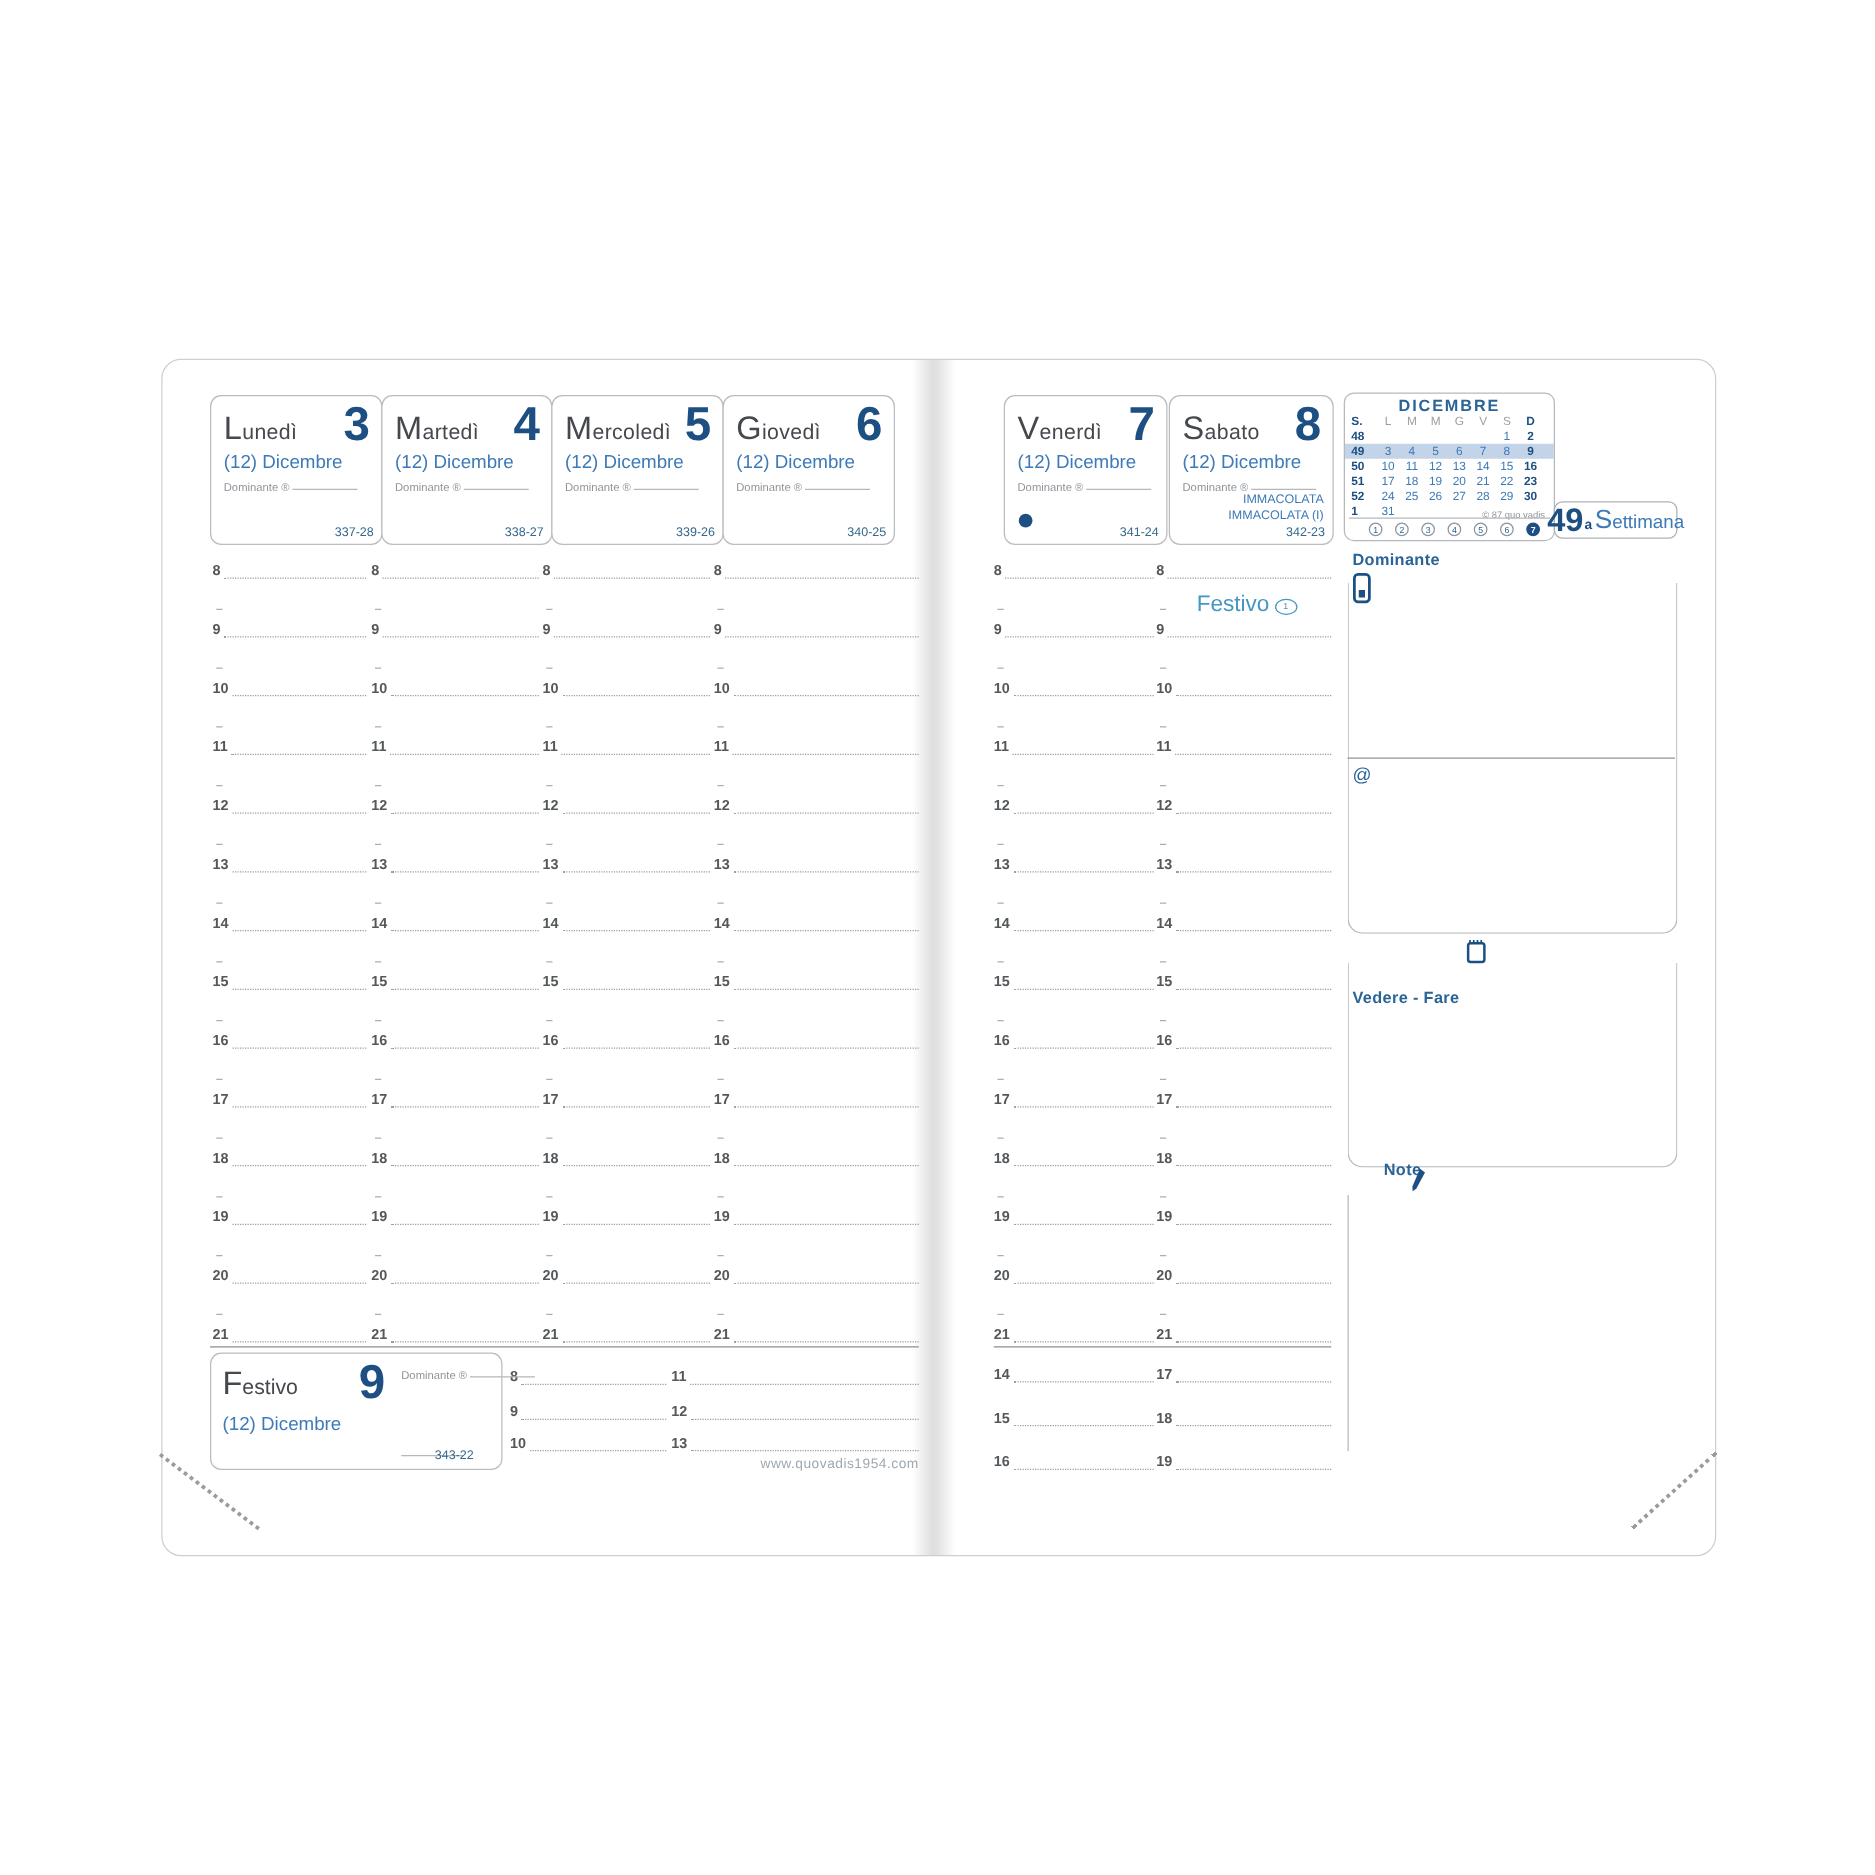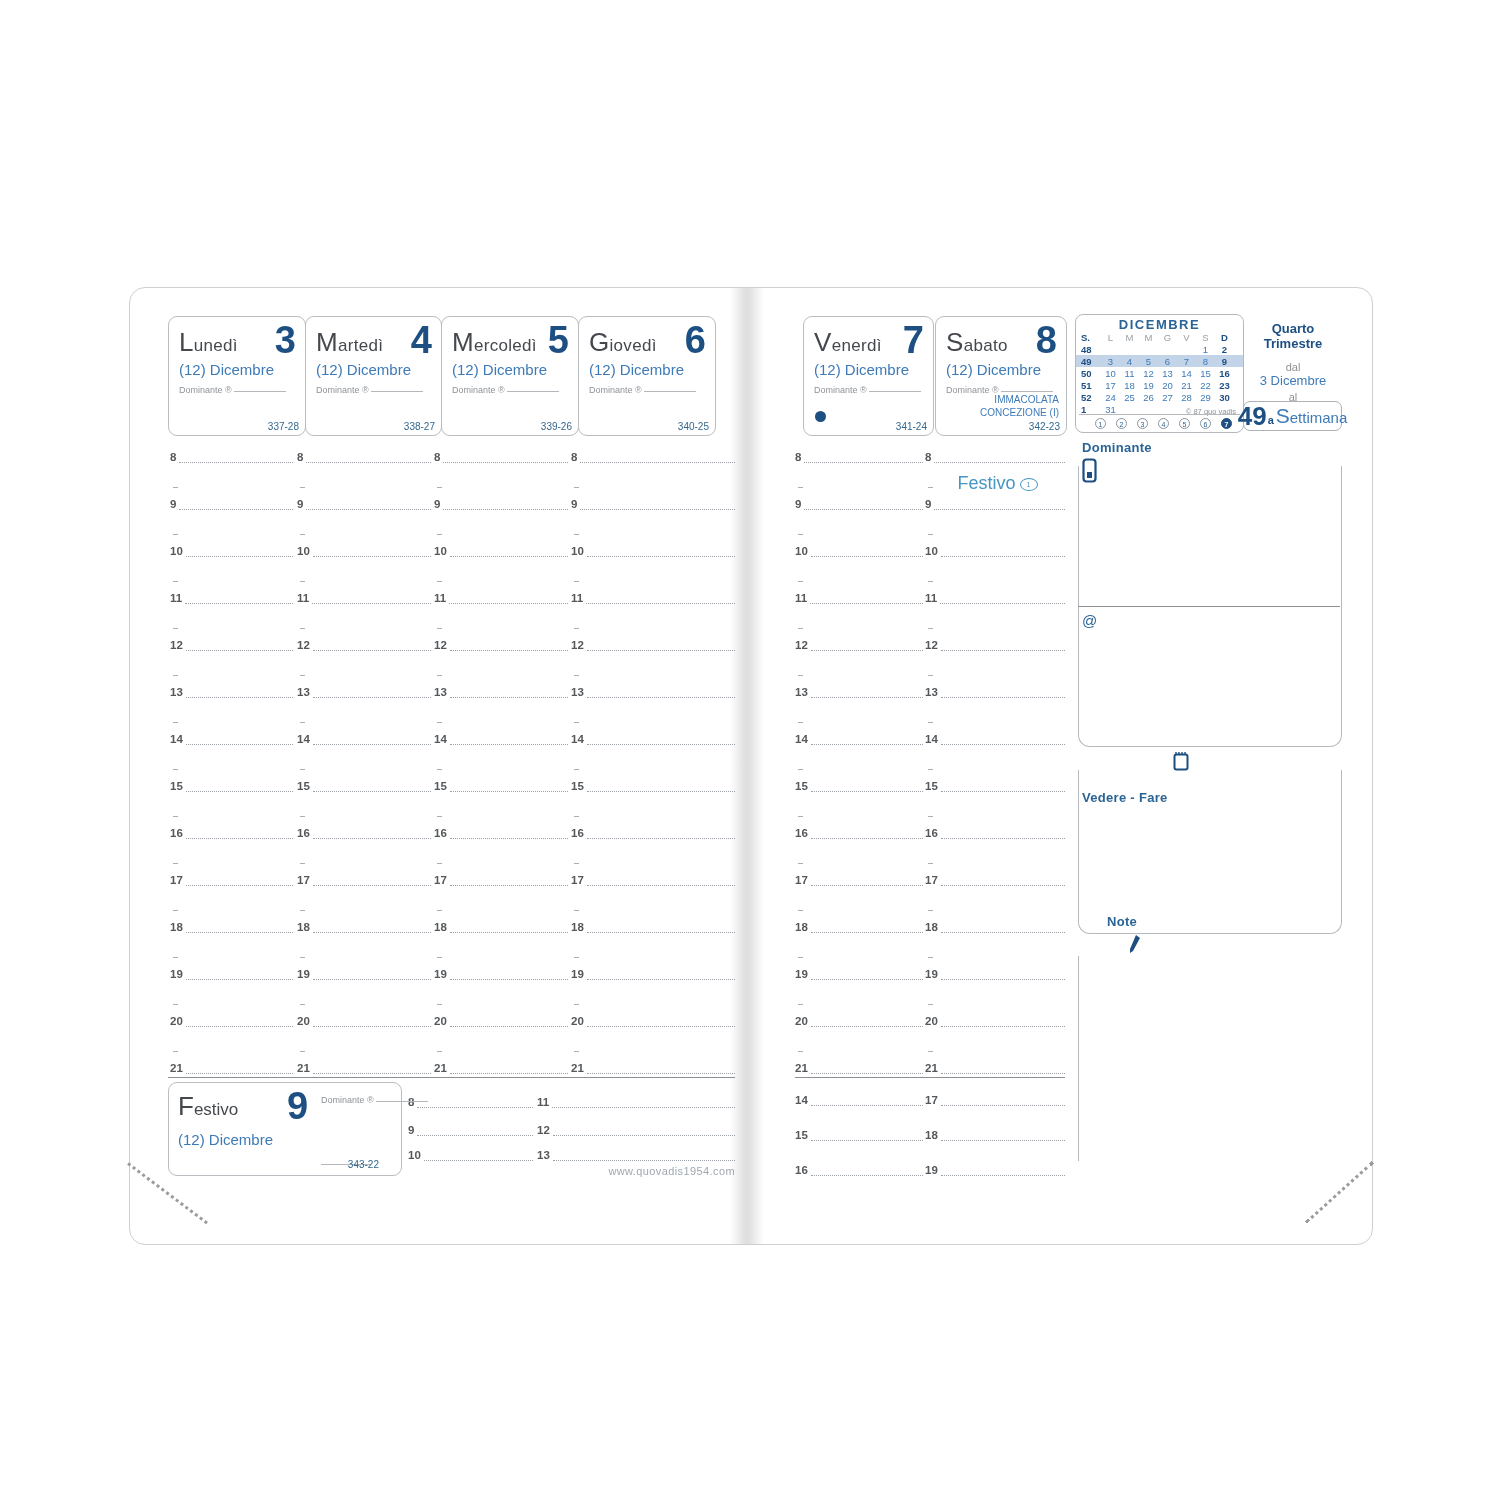--- a/index.html
+++ b/index.html
@@ -122,21 +122,21 @@
     <span class="moondot"></span>
     <span class="daycode">341-24</span>
   </div>
   <div class="daybox" style="left:805px;width:130px;">
     <span class="dayname">Sabato</span>
     <span class="daynum">8</span>
     <span class="daymonth">(12) Dicembre</span>
     <span class="dominante"><span>Dominante ®</span><span class="dline"></span></span>
     <div class="holiday">
       <div>IMMACOLATA</div>
-      <div>CONCEZIONE (I)</div>
+      <div>IMMACOLATA (I)</div>
     </div>
     <span class="daycode">342-23</span>
   </div>
 
   <div class="calbox">
     <div class="caltitle">DICEMBRE</div>
     <div id="cal-grid">
         <div class="calrow">
           <span class="calw">S.</span>
           <span class="calc hdr">L</span>
@@ -215,27 +215,20 @@
           <span class="ccircle">2</span>
           <span class="ccircle">3</span>
           <span class="ccircle">4</span>
           <span class="ccircle">5</span>
           <span class="ccircle">6</span>
           <span class="ccircle filled">7</span>
         </span>
       </div>
   </div>
 
-  <div class="quarter">
-    <div class="qtitle">Quarto Trimestre</div>
-    <div class="qfrom" style="margin-top:10px;">dal</div>
-    <div class="qdate">3 Dicembre</div>
-    <div class="qto">al</div>
-    <div class="qdate">9 Dicembre</div>
-  </div>
   <div class="weekbox">
     <span class="wknum">49</span>
     <span class="wksuf">a</span>
     <span class="wklabel">Settimana</span>
   </div>
 
   <div id="grids">
       <div class="hrow" style="left: 40px; top: 160px; width: 123px;">
         <span class="hnum">8</span>
         <span class="hdots"></span>
@@ -716,21 +709,21 @@
   <div class="sblabel" style="left:952px;top:465px;margin-top:37px;">Vedere - Fare</div>
   <svg class="icon" style="left:1042px;top:462px;" width="20" height="22">
     <rect x="2.5" y="4.5" width="13" height="15" rx="2" fill="none" stroke="#1d4f82" stroke-width="2"></rect>
     <line x1="4" y1="2" x2="4" y2="5" stroke="#1d4f82" stroke-width="1.4"></line>
     <line x1="7" y1="2" x2="7" y2="5" stroke="#1d4f82" stroke-width="1.4"></line>
     <line x1="10" y1="2" x2="10" y2="5" stroke="#1d4f82" stroke-width="1.4"></line>
     <line x1="13" y1="2" x2="13" y2="5" stroke="#1d4f82" stroke-width="1.4"></line>
   </svg>
   <div class="sbbox" style="top:482px;height:163px;"></div>
 
-  <div class="sblabel" style="left:952px;top:626px;padding-left:25px;">Note</div>
+  <div class="sblabel" style="left:952px;top:640px;padding-left:25px;">Note</div>
   <svg class="icon" style="left:996px;top:646px;" width="16" height="22">
     <polygon points="10,1 14,4 7,17 4,19 4,15" fill="#1d4f82"></polygon>
   </svg>
   <div class="noteline"></div>
 
   <div class="sunbox">
     <span class="sunname">Festivo</span>
     <span class="sunnum">9</span>
     <span class="sunmonth">(12) Dicembre</span>
     <span class="sundominante"><span>Dominante ®</span><span class="dline"></span></span>

